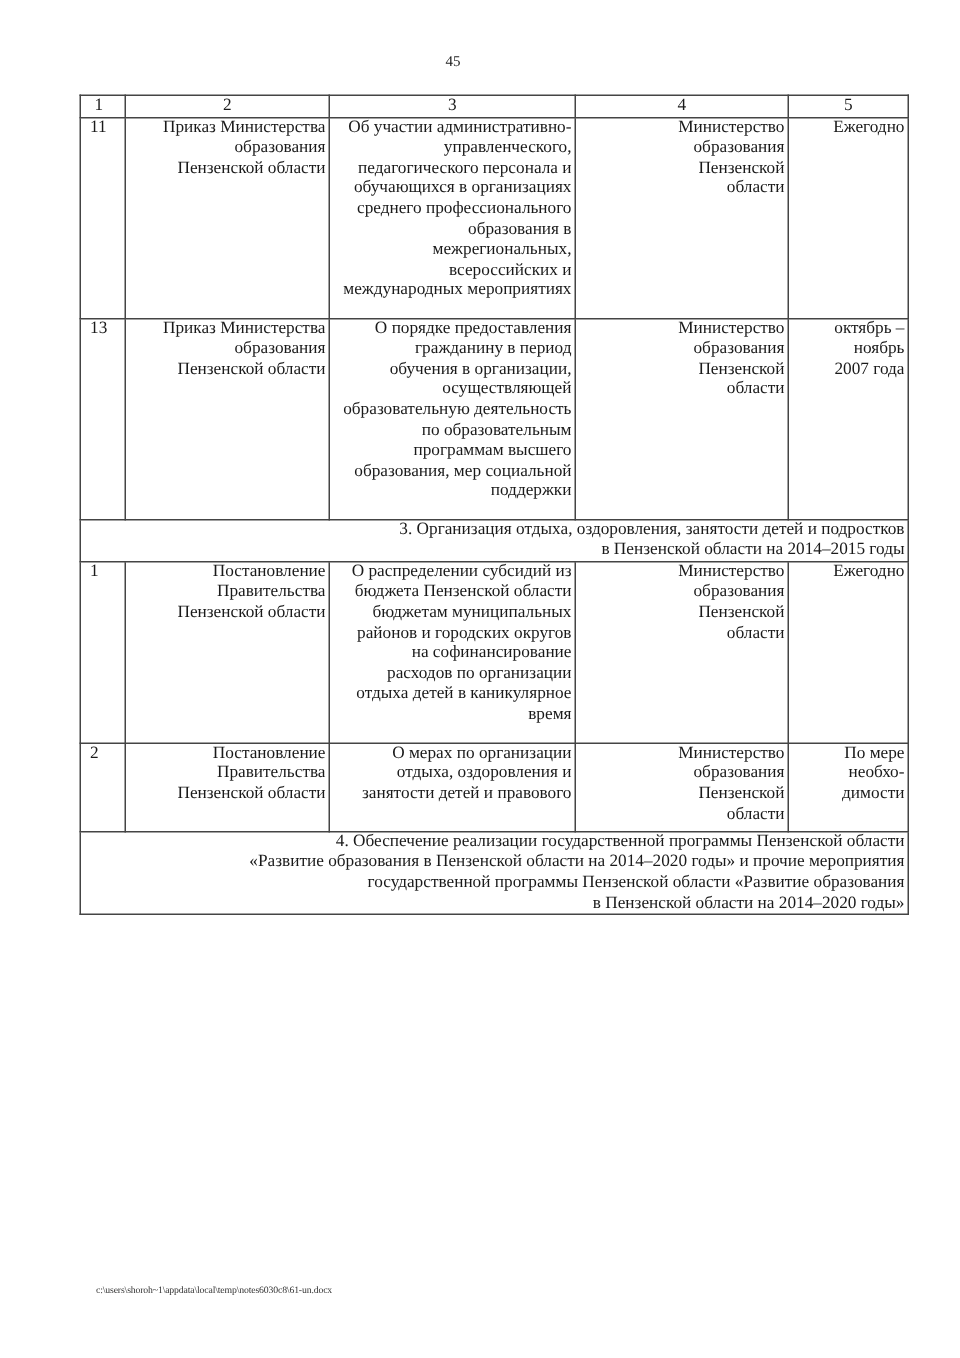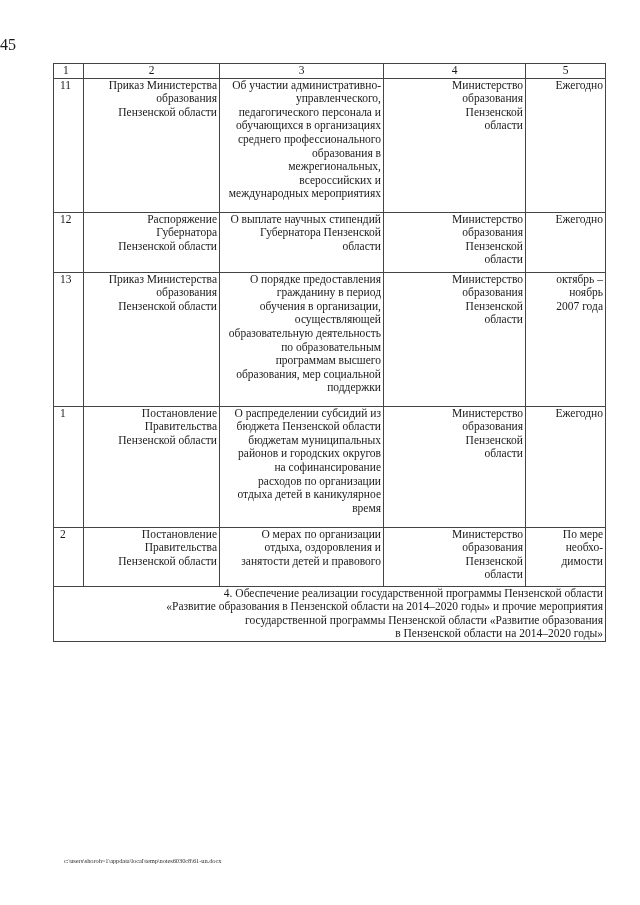--- a/index.html
+++ b/index.html
@@ -1,18 +1,18 @@
 <!DOCTYPE html>
 <html><head>
 <meta charset="utf-8">
 <style>
   html, body { margin: 0; padding: 0; background: #ffffff; }
   body { width: 640px; height: 905px; position: relative; overflow: hidden;
          font-family: "Liberation Serif", "DejaVu Serif", serif; color: #1a1a1a; }
-  .page-number { position: absolute; top: 36px; left: 0; width: 604px; text-align: left; font-size: 16px; }
+  .page-number { position: absolute; top: 36px; left: 0; width: 604px; text-align: center; font-size: 10px; }
   table.doc-table { position: absolute; top: 63px; left: 53px; width: 552px;
          border-collapse: collapse; table-layout: fixed; font-size: 11.5px; line-height: 13.6px; }
   .doc-table td { border: 1px solid #444; vertical-align: top; text-align: right; padding: 0 2px; white-space: pre-line; }
   .doc-table td.num { text-align: left; padding-left: 6px; }
   .doc-table tr.head td { text-align: center; }
   .doc-table tr.head td.num { text-align: left; padding-left: 9px; }
   .footer-path { position: absolute; top: 857px; left: 64px; font-size: 6.5px; color: #333; letter-spacing: -0.1px; }
 </style>
 </head>
 <body>
@@ -48,34 +48,20 @@
 образования в
 межрегиональных,
 всероссийских и
 международных мероприятиях</td>
     <td>Министерство
 образования
 Пензенской
 области</td>
     <td>Ежегодно</td>
   </tr>
-  <tr style="height:60px">
-    <td class="num">12</td>
-    <td>Распоряжение
-Губернатора
-Пензенской области</td>
-    <td>О выплате научных стипендий
-Губернатора Пензенской
-области</td>
-    <td>Министерство
-образования
-Пензенской
-области</td>
-    <td>Ежегодно</td>
-  </tr>
   <tr style="height:134px">
     <td class="num">13</td>
     <td>Приказ Министерства
 образования
 Пензенской области</td>
     <td>О порядке предоставления
 гражданину в период
 обучения в организации,
 осуществляющей
 образовательную деятельность
@@ -83,20 +69,24 @@
 программам высшего
 образования, мер социальной
 поддержки</td>
     <td>Министерство
 образования
 Пензенской
 области</td>
     <td>октябрь –
 ноябрь
 2007 года</td>
+  </tr>
+  <tr>
+    <td colspan="5">3. Организация отдыха, оздоровления, занятости детей и подростков
+в Пензенской области на 2014–2015 годы</td>
   </tr>
   <tr style="height:121px">
     <td class="num">1</td>
     <td>Постановление
 Правительства
 Пензенской области</td>
     <td>О распределении субсидий из
 бюджета Пензенской области
 бюджетам муниципальных
 районов и городских округов

